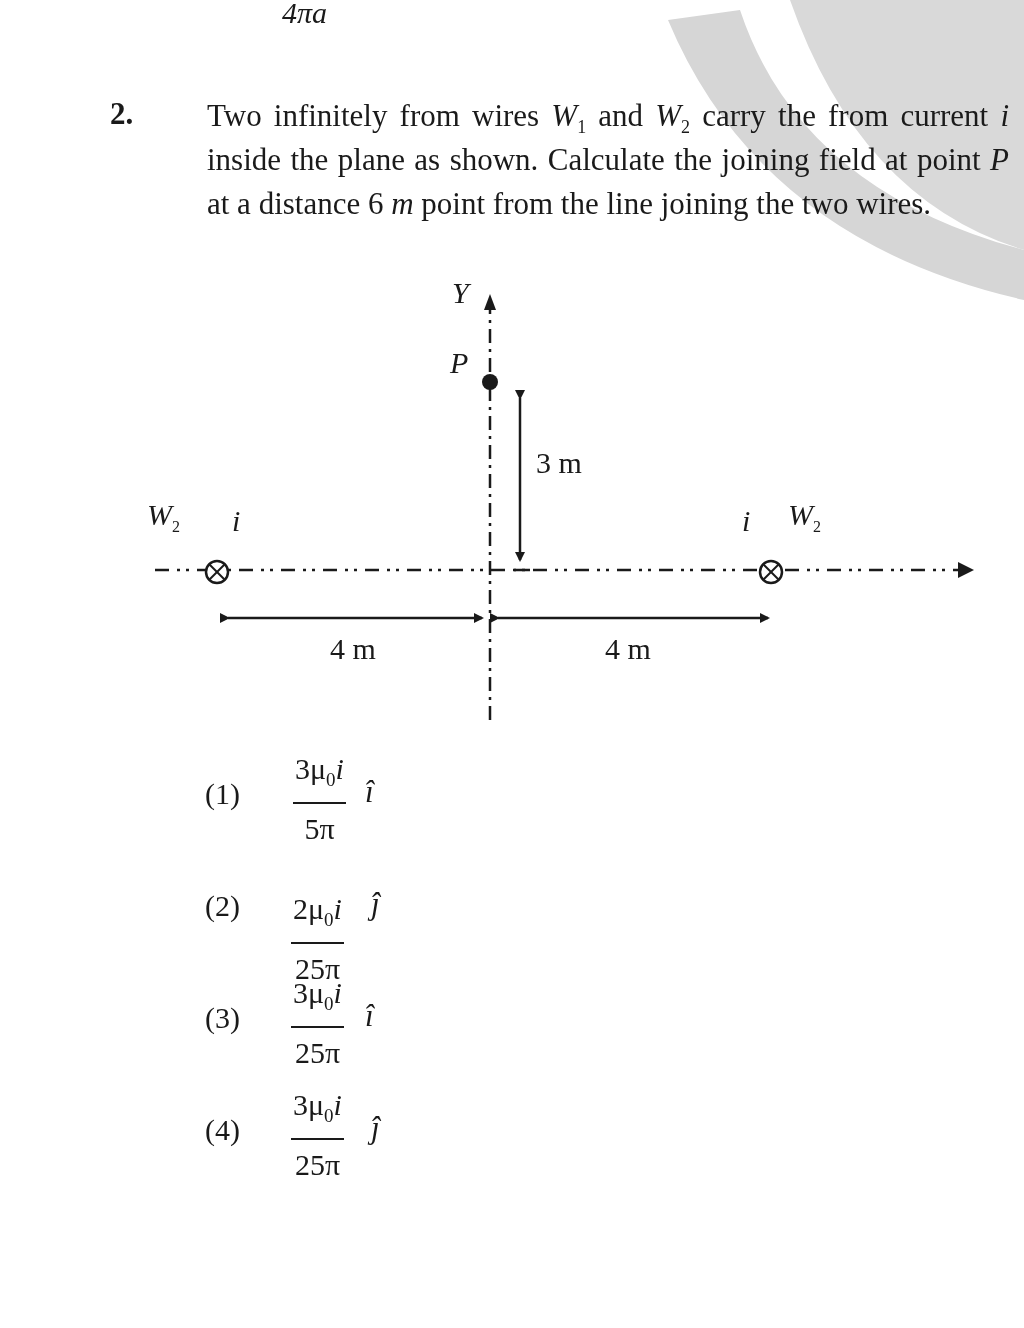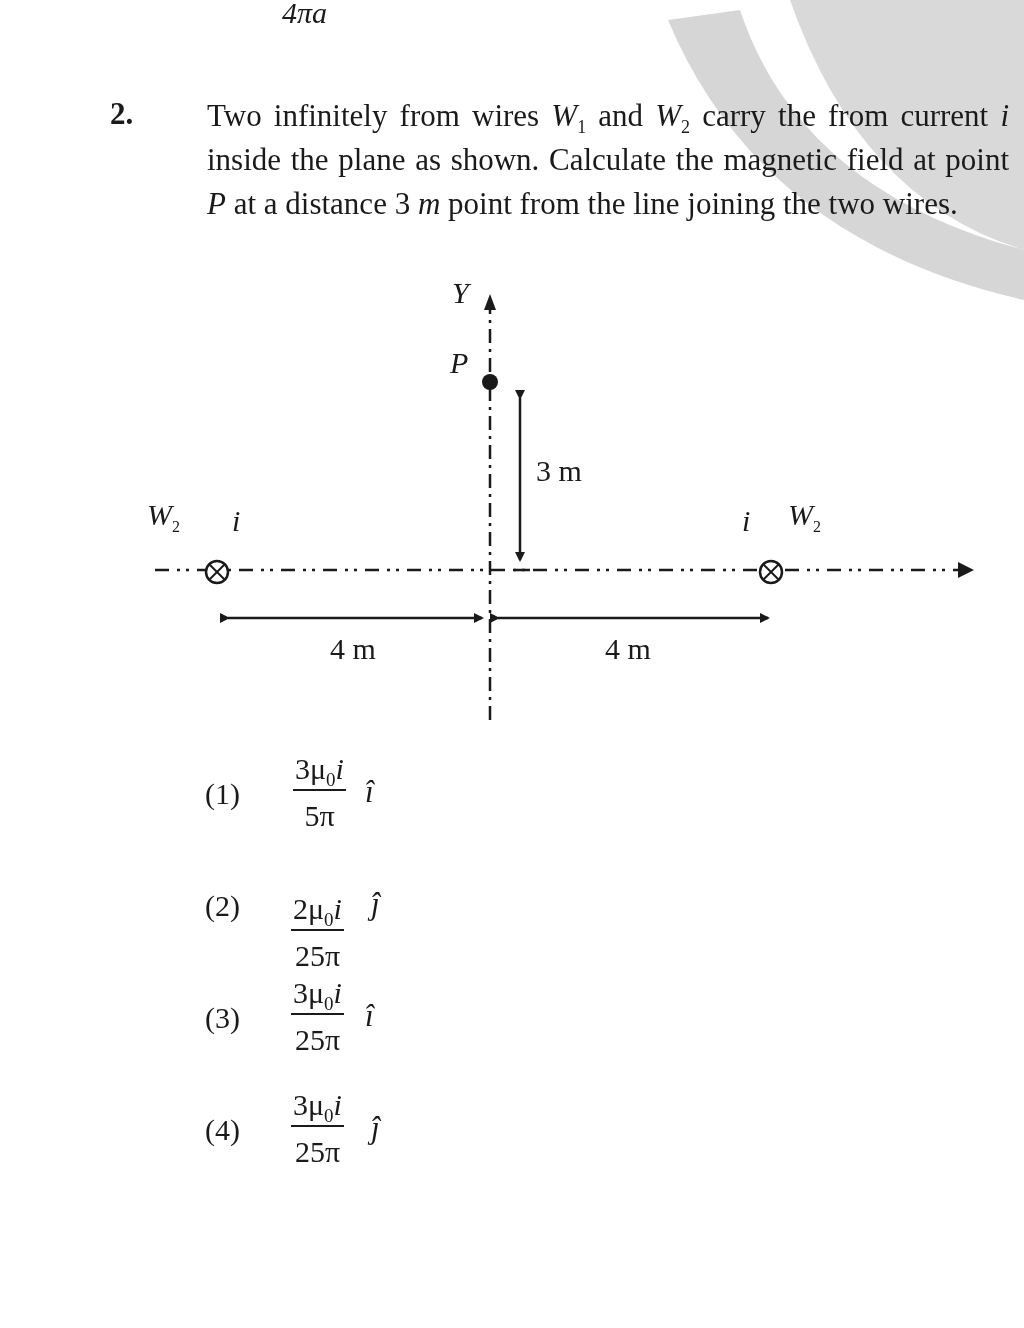--- a/index.html
+++ b/index.html
@@ -17,41 +17,41 @@
   }
   .q-text i { font-style:italic; }
   sub { font-size:18px; line-height:0; }
   .diagram { position:absolute; left:0; top:270px; width:1024px; height:470px; }
   .lbl { position:absolute; font-style:italic; font-size:30px; }
   .lbl sub { font-size:16px; font-style:normal; }
   .opts { position:absolute; left:205px; top:752px; }
   .opt { position:relative; height:112px; }
   .opt-num { position:absolute; left:0; top:25px; font-size:30px; }
   .frac { position:absolute; left:85px; top:0; text-align:center; font-size:30px; }
-  .frac .num { display:block; padding:0 2px 3px 2px; border-bottom:2px solid #1a1a1a; }
+  .frac .num { display:block; padding:0 2px 16px 2px; border-bottom:2px solid #1a1a1a; }
   .frac .den { display:block; padding-top:8px; }
   .frac sub { font-size:19px; }
   .unit { position:absolute; top:22px; font-size:31px; font-style:italic; }
 </style>
 </head>
 <body>
 
 <svg class="watermark" viewBox="0 0 1024 340">
   <path d="M668 20 L740 10 Q800 190 1024 250 L1024 300 Q760 240 668 20 Z" fill="#d6d6d6"></path>
   <path d="M740 0 L1024 0 L1024 250 Q860 200 790 0 Z" fill="#d9d9d9"></path>
 </svg>
 
 <div class="top-frag">
   <span>4πa</span>
 </div>
 
 <div class="q-num">2.</div>
 
 <div class="q-text">
-  <span>Two infinitely from wires </span><i>W</i><sub>1</sub><span> and </span><i>W</i><sub>2</sub><span> carry the from current </span><i>i</i><span> inside the plane as shown. Calculate the magnetic field at point </span><i>P</i><span> at a distance 3 </span><i>m</i><span> point from the line joining the two wires.</span>
+  <span>Two infinitely from wires </span><i>W</i><sub>1</sub><span> and </span><i>W</i><sub>2</sub><span> carry the from current </span><i>i</i><span> inside the plane as shown. Calculate the joining field at point </span><i>P</i><span> at a distance 6 </span><i>m</i><span> point from the line joining the two wires.</span>
 </div>
 
 <div class="diagram">
   <svg width="1024" height="470" viewBox="0 0 1024 470">
     <defs>
       <marker id="ah" markerWidth="10" markerHeight="10" refX="8" refY="5" orient="auto" markerUnits="userSpaceOnUse">
         <path d="M0 0 L10 5 L0 10 Z" fill="#1a1a1a"></path>
       </marker>
     </defs>
 
@@ -76,21 +76,21 @@
     </g>
     <g>
       <circle cx="771" cy="302" r="11" fill="#fff" stroke="#1a1a1a" stroke-width="2.5"></circle>
       <line x1="763" y1="294" x2="779" y2="310" stroke="#1a1a1a" stroke-width="2"></line>
       <line x1="779" y1="294" x2="763" y2="310" stroke="#1a1a1a" stroke-width="2"></line>
     </g>
   </svg>
 
   <div class="lbl" style="left:452px;top:6px;">Y</div>
   <div class="lbl" style="left:450px;top:76px;">P</div>
-  <div class="lbl" style="left:536px;top:184px;font-style:normal;">3 m</div>
+  <div class="lbl" style="left:536px;top:176px;font-style:normal;">3 m</div>
 
   <div class="lbl" style="left:147px;top:228px;"><span>W</span><sub>2</sub></div>
   <div class="lbl" style="left:232px;top:234px;">i</div>
 
   <div class="lbl" style="left:742px;top:234px;">i</div>
   <div class="lbl" style="left:788px;top:228px;"><span>W</span><sub>2</sub></div>
 
   <div class="lbl" style="left:330px;top:362px;font-style:normal;">4 m</div>
   <div class="lbl" style="left:605px;top:362px;font-style:normal;">4 m</div>
 </div>

